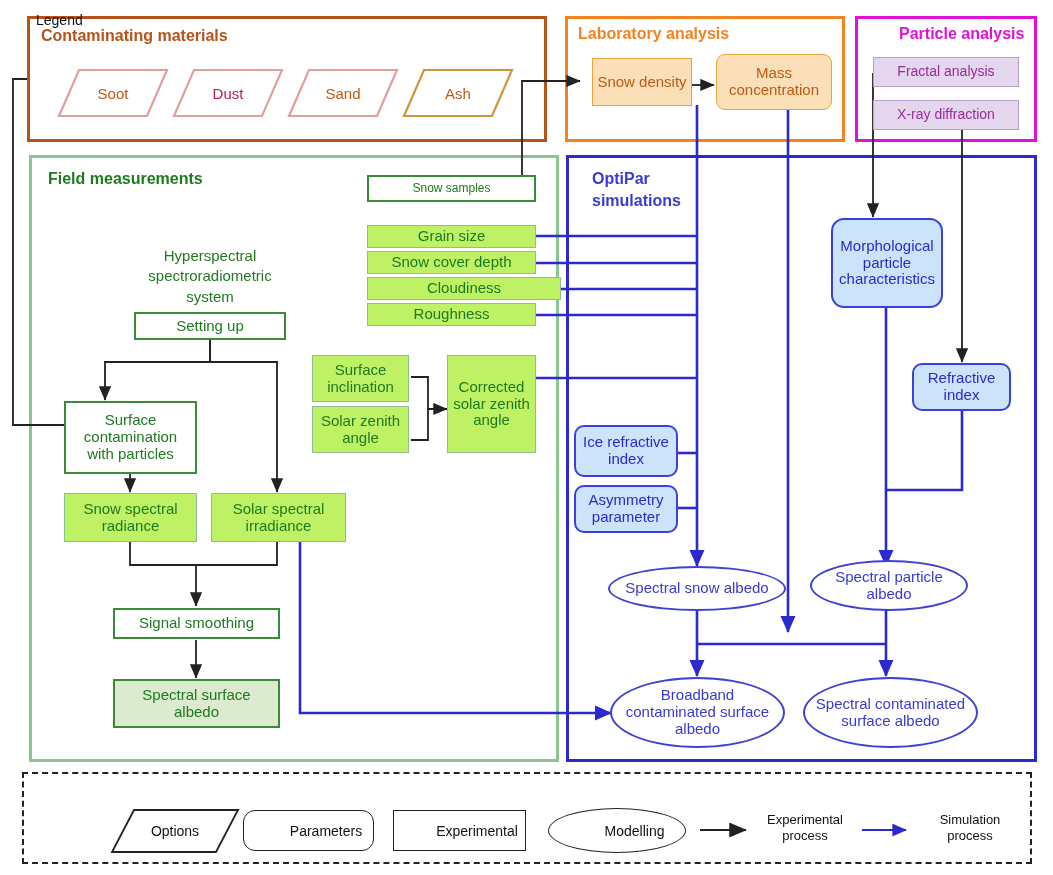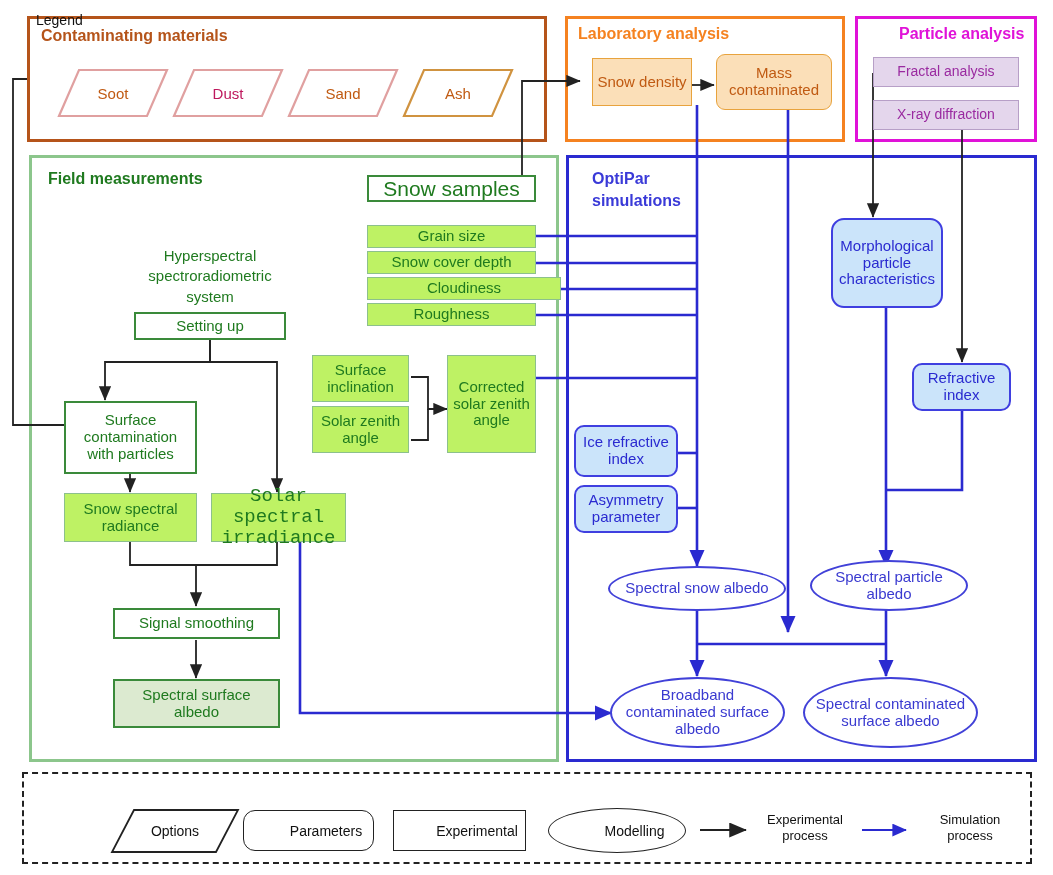--- a/index.html
+++ b/index.html
@@ -161,46 +161,46 @@
     <span class="lbl" style="color:#c05a12;font-size:15px;">Sand</span>
   </div>
   <div class="par-wrap" style="left:402px;top:68px;width:112px;height:50px;">
     <svg width="112" height="50" viewBox="0 0 112 50">
       <polygon points="22,2 110,2 90,48 2,48" fill="#fff" stroke="#d09340" stroke-width="2.2"></polygon>
     </svg>
     <span class="lbl" style="color:#c05a12;font-size:15px;">Ash</span>
   </div>
 
   <div class="node o-box" style="left:592px;top:58px;width:100px;height:48px;font-size:15px;">Snow density</div>
-  <div class="node o-box o-round" style="left:716px;top:54px;width:116px;height:56px;font-size:15px;">Mass contaminated</div>
+  <div class="node o-box o-round" style="left:716px;top:54px;width:116px;height:56px;font-size:15px;">Mass concentration</div>
 
   <div class="node p-box" style="left:873px;top:57px;width:146px;height:30px;font-size:14px;">Fractal analysis</div>
   <div class="node p-box" style="left:873px;top:100px;width:146px;height:30px;font-size:14px;">X-ray diffraction</div>
 
-  <div class="node g-proc" style="left:367px;top:175px;width:169px;height:27px;font-size:21px;">Snow samples</div>
+  <div class="node g-proc" style="left:367px;top:175px;width:169px;height:27px;font-size:12px;">Snow samples</div>
 
   <div class="node g-par" style="left:367px;top:225px;width:169px;height:23px;font-size:15px;">Grain size</div>
   <div class="node g-par" style="left:367px;top:251px;width:169px;height:23px;font-size:15px;">Snow cover depth</div>
   <div class="node g-par" style="left:367px;top:277px;width:194px;height:23px;font-size:15px;">Cloudiness</div>
   <div class="node g-par" style="left:367px;top:303px;width:169px;height:23px;font-size:15px;">Roughness</div>
 
   <div style="position:absolute;left:120px;top:246px;width:180px;text-align:center;
               color:#1f7a1f;font-size:15px;line-height:1.35;">
     <div>Hyperspectral</div>
     <div>spectroradiometric</div>
     <div>system</div>
   </div>
 
   <div class="node g-proc" style="left:134px;top:312px;width:152px;height:28px;font-size:15px;">Setting up</div>
 
   <div class="node g-proc" style="left:64px;top:401px;width:133px;height:73px;font-size:15px;padding:0 4px;">Surface contamination with particles</div>
 
   <div class="node g-par" style="left:64px;top:493px;width:133px;height:49px;font-size:15px;padding:0 3px;">Snow spectral radiance</div>
 
-  <div class="node g-par" style="left:211px;top:493px;width:135px;height:49px;font-size:19px;padding:0 3px;font-family:Liberation Mono, monospace;">Solar spectral irradiance</div>
+  <div class="node g-par" style="left:211px;top:493px;width:135px;height:49px;font-size:15px;padding:0 3px;">Solar spectral irradiance</div>
 
   <div class="node g-proc" style="left:113px;top:608px;width:167px;height:31px;font-size:15px;">Signal smoothing</div>
 
   <div class="node g-exp" style="left:113px;top:679px;width:167px;height:49px;font-size:15px;padding:0 4px;">Spectral surface albedo</div>
 
   <div class="node g-par" style="left:312px;top:355px;width:97px;height:47px;font-size:15px;padding:0 2px;">Surface inclination</div>
   <div class="node g-par" style="left:312px;top:406px;width:97px;height:47px;font-size:15px;padding:0 2px;">Solar zenith angle</div>
   <div class="node g-par" style="left:447px;top:355px;width:89px;height:98px;font-size:15px;padding:0 2px;">Corrected solar zenith angle</div>
 
   <div class="node b-box" style="left:574px;top:425px;width:104px;height:52px;font-size:15px;padding:0 3px;">Ice refractive index</div>

